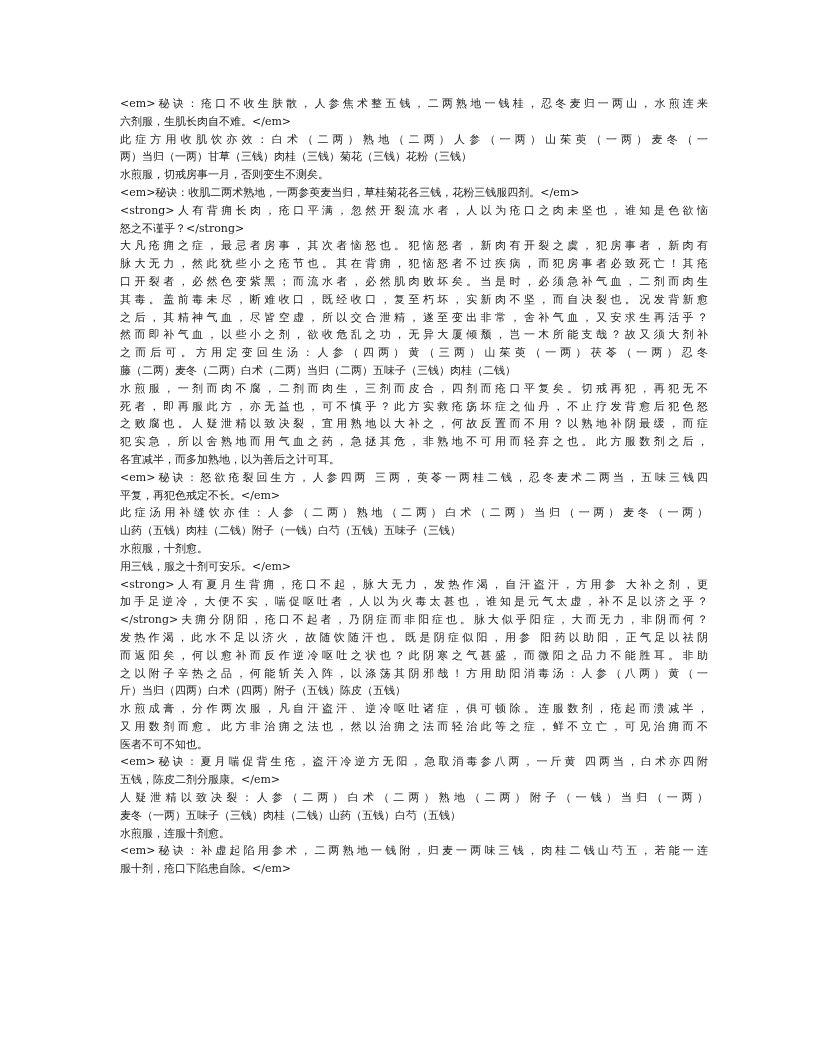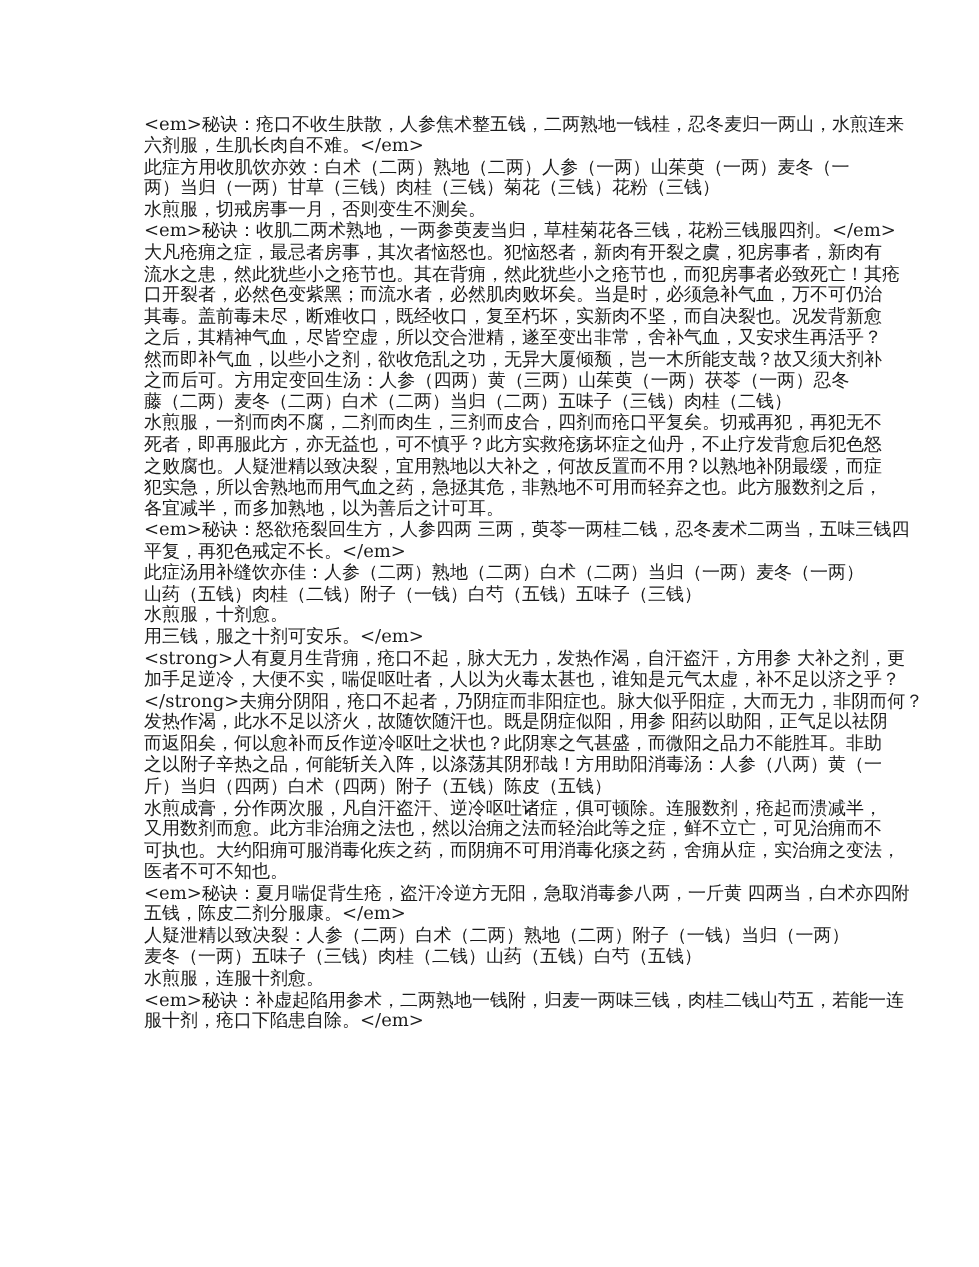--- a/index.html
+++ b/index.html
@@ -3,21 +3,21 @@
 <meta charset="utf-8">
 <style>
   html, body { margin: 0; padding: 0; background: #ffffff; }
   body { width: 816px; height: 1056px; position: relative; overflow: hidden; }
   .page {
     position: absolute;
     left: 120px;
     top: 95px;
     width: 588px;
     font-family: "DejaVu Serif", "Liberation Serif", serif;
-    font-size: 15px;
+    font-size: 11px;
     line-height: 17.8px;
     color: #1a1a1a;
   }
   .para { margin: 0; }
   .line {
     display: block;
     white-space: nowrap;
     height: 17.8px;
     text-align: justify;
     text-align-last: justify;
@@ -36,23 +36,27 @@
       <span class="line">此症方用收肌饮亦效：白术（二两）熟地（二两）人参（一两）山茱萸（一两）麦冬（一</span>
       <span class="line last">两）当归（一两）甘草（三钱）肉桂（三钱）菊花（三钱）花粉（三钱）</span>
     </div>
     <div class="para">
       <span class="line last">水煎服，切戒房事一月，否则变生不测矣。</span>
     </div>
     <div class="para">
       <span class="line last">&lt;em&gt;秘诀：收肌二两术熟地，一两参萸麦当归，草桂菊花各三钱，花粉三钱服四剂。&lt;/em&gt;</span>
     </div>
     <div class="para">
+      <span class="line">&lt;strong&gt;人有背痈长肉，疮口平满，忽然开裂流水者，人以为疮口之肉未坚也，谁知是色欲恼</span>
+      <span class="line last">怒之不谨乎？&lt;/strong&gt;</span>
+    </div>
+    <div class="para">
       <span class="line">大凡疮痈之症，最忌者房事，其次者恼怒也。犯恼怒者，新肉有开裂之虞，犯房事者，新肉有</span>
-      <span class="line">流水之患，然此犹些小之疮节也。其在背痈，然此犹些小之疮节也，而犯房事者必致死亡！其疮</span>
-      <span class="line">口开裂者，必然色变紫黑；而流水者，必然肌肉败坏矣。当是时，必须急补气血，万不可仍治</span>
+      <span class="line">脉大无力，然此犹些小之疮节也。其在背痈，犯恼怒者不过疾病，而犯房事者必致死亡！其疮</span>
+      <span class="line">口开裂者，必然色变紫黑；而流水者，必然肌肉败坏矣。当是时，必须急补气血，二剂而肉生</span>
       <span class="line">其毒。盖前毒未尽，断难收口，既经收口，复至朽坏，实新肉不坚，而自决裂也。况发背新愈</span>
       <span class="line">之后，其精神气血，尽皆空虚，所以交合泄精，遂至变出非常，舍补气血，又安求生再活乎？</span>
       <span class="line">然而即补气血，以些小之剂，欲收危乱之功，无异大厦倾颓，岂一木所能支哉？故又须大剂补</span>
       <span class="line">之而后可。方用定变回生汤：人参（四两）黄（三两）山茱萸（一两）茯苓（一两）忍冬</span>
       <span class="line last">藤（二两）麦冬（二两）白术（二两）当归（二两）五味子（三钱）肉桂（二钱）</span>
     </div>
     <div class="para">
       <span class="line">水煎服，一剂而肉不腐，二剂而肉生，三剂而皮合，四剂而疮口平复矣。切戒再犯，再犯无不</span>
       <span class="line">死者，即再服此方，亦无益也，可不慎乎？此方实救疮疡坏症之仙丹，不止疗发背愈后犯色怒</span>
       <span class="line">之败腐也。人疑泄精以致决裂，宜用熟地以大补之，何故反置而不用？以熟地补阴最缓，而症</span>
@@ -78,21 +82,20 @@
       <span class="line">加手足逆冷，大便不实，喘促呕吐者，人以为火毒太甚也，谁知是元气太虚，补不足以济之乎？</span>
       <span class="line">&lt;/strong&gt;夫痈分阴阳，疮口不起者，乃阴症而非阳症也。脉大似乎阳症，大而无力，非阴而何？</span>
       <span class="line">发热作渴，此水不足以济火，故随饮随汗也。既是阴症似阳，用参 阳药以助阳，正气足以祛阴</span>
       <span class="line">而返阳矣，何以愈补而反作逆冷呕吐之状也？此阴寒之气甚盛，而微阳之品力不能胜耳。非助</span>
       <span class="line">之以附子辛热之品，何能斩关入阵，以涤荡其阴邪哉！方用助阳消毒汤：人参（八两）黄（一</span>
       <span class="line last">斤）当归（四两）白术（四两）附子（五钱）陈皮（五钱）</span>
     </div>
     <div class="para">
       <span class="line">水煎成膏，分作两次服，凡自汗盗汗、逆冷呕吐诸症，俱可顿除。连服数剂，疮起而溃减半，</span>
       <span class="line">又用数剂而愈。此方非治痈之法也，然以治痈之法而轻治此等之症，鲜不立亡，可见治痈而不</span>
-      <span class="line">可执也。大约阳痈可服消毒化疾之药，而阴痈不可用消毒化痰之药，舍痈从症，实治痈之变法，</span>
       <span class="line last">医者不可不知也。</span>
     </div>
     <div class="para">
       <span class="line">&lt;em&gt;秘诀：夏月喘促背生疮，盗汗冷逆方无阳，急取消毒参八两，一斤黄 四两当，白术亦四附</span>
       <span class="line last">五钱，陈皮二剂分服康。&lt;/em&gt;</span>
     </div>
     <div class="para">
       <span class="line">人疑泄精以致决裂：人参（二两）白术（二两）熟地（二两）附子（一钱）当归（一两）</span>
       <span class="line last">麦冬（一两）五味子（三钱）肉桂（二钱）山药（五钱）白芍（五钱）</span>
     </div>

